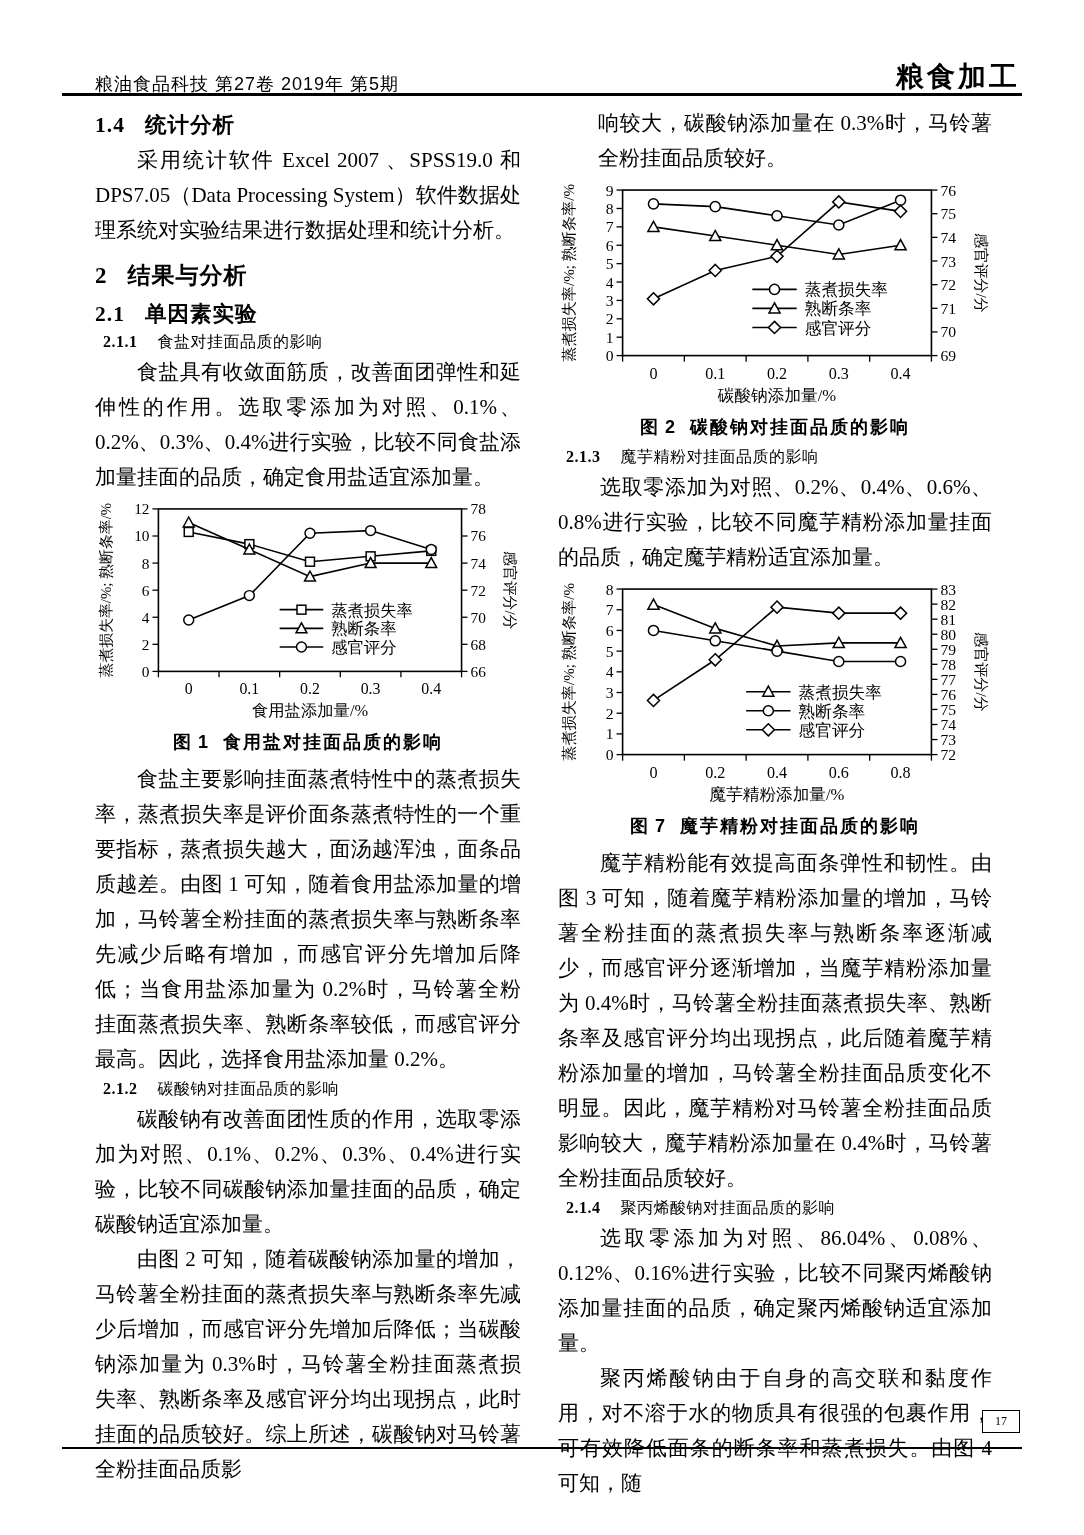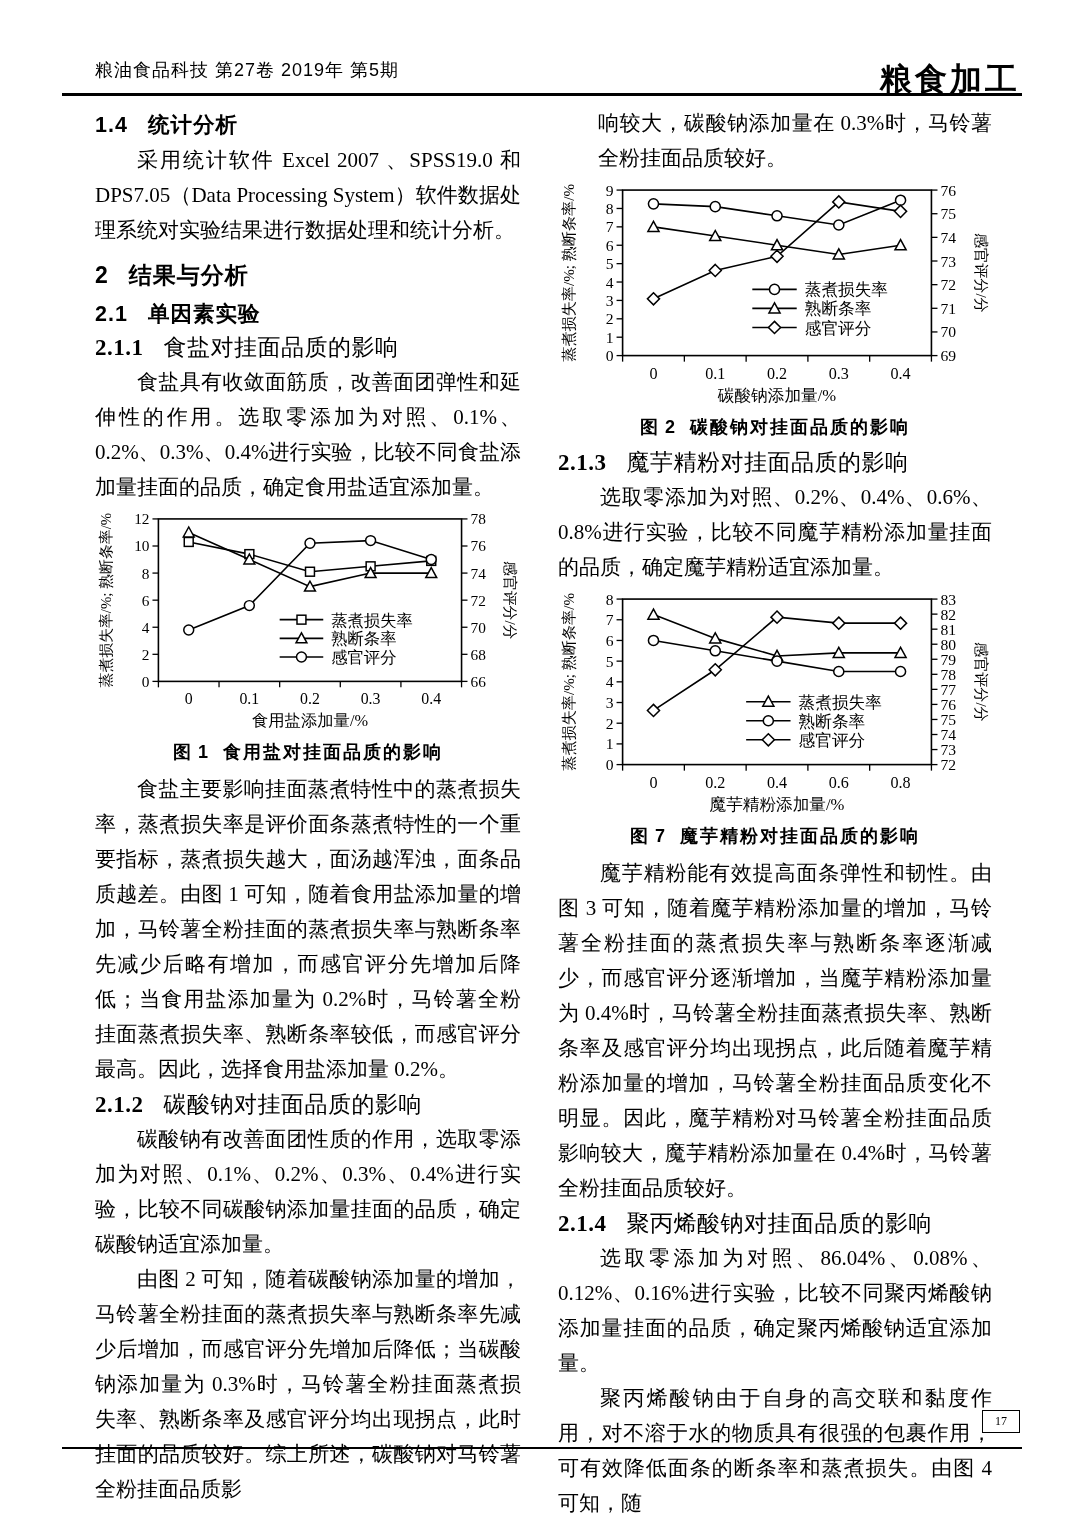--- a/index.html
+++ b/index.html
@@ -1,38 +1,38 @@
 <!DOCTYPE html>
 <html><head>
 <meta charset="utf-8">
 <style>
   html,body{margin:0;padding:0;background:#9a9a9a;}
   .page{position:relative;width:1084px;height:1535px;margin:0 auto;background:#ffffff;
         color:#000;font-family:"Liberation Serif","DejaVu Serif",serif;overflow:hidden;}
   
   .hdr{position:absolute;top:58px;left:95px;right:64px;display:flex;
-       justify-content:space-between;align-items:flex-start;}
+       justify-content:space-between;align-items:flex-end;}
   .journal{font-family:"Liberation Sans","DejaVu Sans",sans-serif;font-size:18px;letter-spacing:1px;}
   .coltitle{font-family:Liberation Mono, monospace;font-weight:bold;
-            font-size:32px;letter-spacing:3px;}
+            font-size:28px;letter-spacing:3px;}
   .hrule{position:absolute;left:62px;width:960px;height:2.5px;background:#000;top:93px;}
   .frule{position:absolute;left:62px;width:960px;height:2px;background:#000;top:1447px;}
   
   .col{position:absolute;top:106px;}
   .col-left{left:95px;width:426px;}
   .col-right{left:558px;width:434px;}
   p.para{margin:0;font-size:21px;line-height:35px;text-align:justify;text-indent:2em;}
   p.cont{text-indent:0;margin-left:40px;}
   h2.hA{font-family:"Liberation Sans","DejaVu Sans",sans-serif;font-size:23px;
         font-weight:bold;margin:12px 0 8px;letter-spacing:1px;}
   h3.hB{font-family:"Liberation Sans","DejaVu Sans",sans-serif;font-size:21.5px;
         font-weight:bold;margin:4px 0 4px;letter-spacing:1px;}
-  h4.hC{font-size:23px;font-weight:normal;margin:2px 0;letter-spacing:0.5px;}
+  h4.hC{font-size:16px;font-weight:normal;margin:2px 8px;letter-spacing:0.5px;}
   .hnum{font-weight:bold;margin-right:20px;font-family:"Liberation Serif",serif;}
-  h2.hA .hnum,h3.hB .hnum{font-family:Liberation Sans, sans-serif;}
+  h2.hA .hnum,h3.hB .hnum{font-family:Liberation Serif, serif;}
   
   figure.chart{margin:6px 0 8px;text-align:center;}
   figure.chart svg{width:100%;height:auto;display:block;}
   svg text{font-family:"Liberation Serif","DejaVu Serif",serif;fill:#000;}
   figcaption{font-family:"Liberation Sans","DejaVu Sans",sans-serif;font-weight:bold;
              font-size:18px;margin-top:3px;letter-spacing:2px;}
   .cap-label{margin-right:14px;letter-spacing:1px;}
   
   .pageno{position:absolute;top:1410px;right:64px;border:1.5px solid #000;
           font-size:12px;line-height:21px;padding:0 12px;font-family:"Liberation Serif",serif;}

